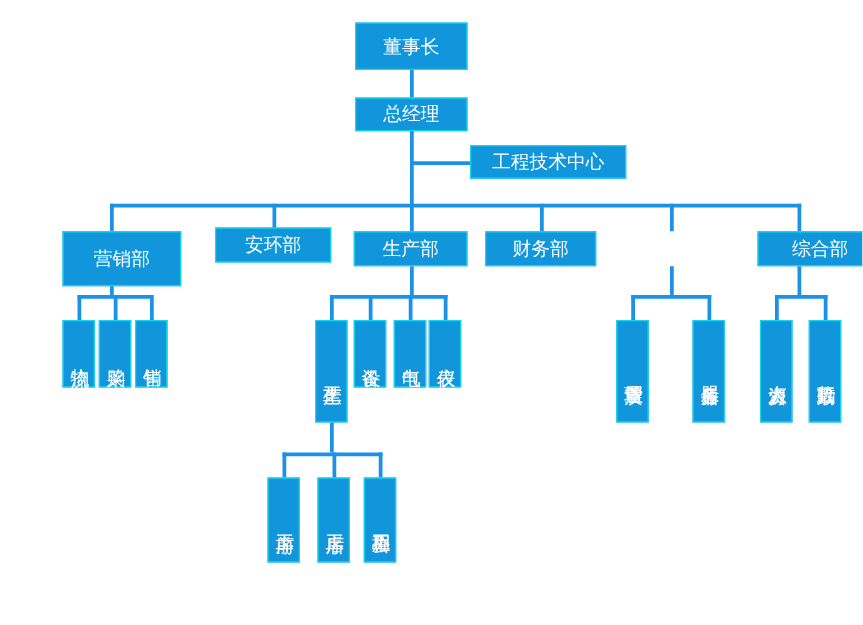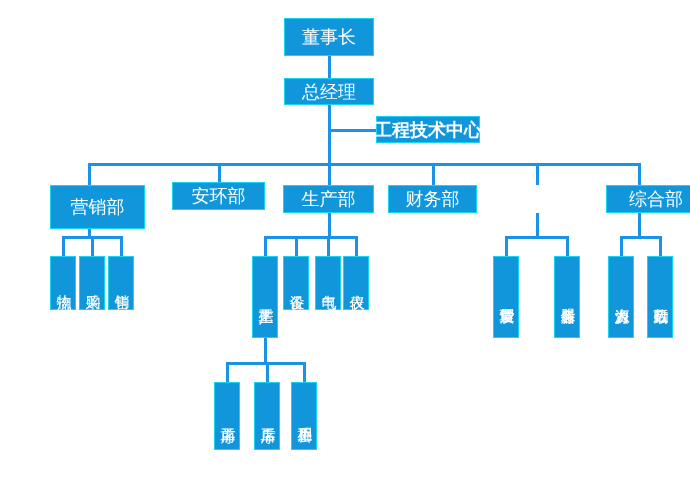--- a/index.html
+++ b/index.html
@@ -26,21 +26,21 @@
     display: flex;
     align-items: center;
     justify-content: center;
     letter-spacing: 0px;
     line-height: 1.0;
     text-align: center;
     border: 1px solid #19d4f0;
     user-select: none;
   }
   .node.h {
-    font-size: 18px;
+    font-size: 15px;
     white-space: nowrap;
   }
   .node.v {
     font-size: 15px;
     writing-mode: vertical-rl;
     text-orientation: upright;
     padding: 3px 0;
     line-height: 1.05;
   }
   .node .label {
@@ -103,21 +103,21 @@
   <div class="conn vline" style="left:659px; top:236px; height:20px;"></div>
 
   <div class="node h" style="left:284px; top:18px; width:90px; height:38px;">
     <span class="label">董事长</span>
   </div>
 
   <div class="node h" style="left:284px; top:78px; width:90px; height:27px;">
     <span class="label">总经理</span>
   </div>
 
-  <div class="node h" style="left:376px; top:116px; width:104px; height:27px;font-weight:bold;">
+  <div class="node h" style="left:376px; top:116px; width:125px; height:27px;">
     <span class="label">工程技术中心</span>
   </div>
 
   <div class="node h" style="left:50px; top:185px; width:95px; height:44px;">
     <span class="label">营销部</span>
   </div>
 
   <div class="node h" style="left:172px; top:182px; width:93px; height:28px;">
     <span class="label">安环部</span>
   </div>

